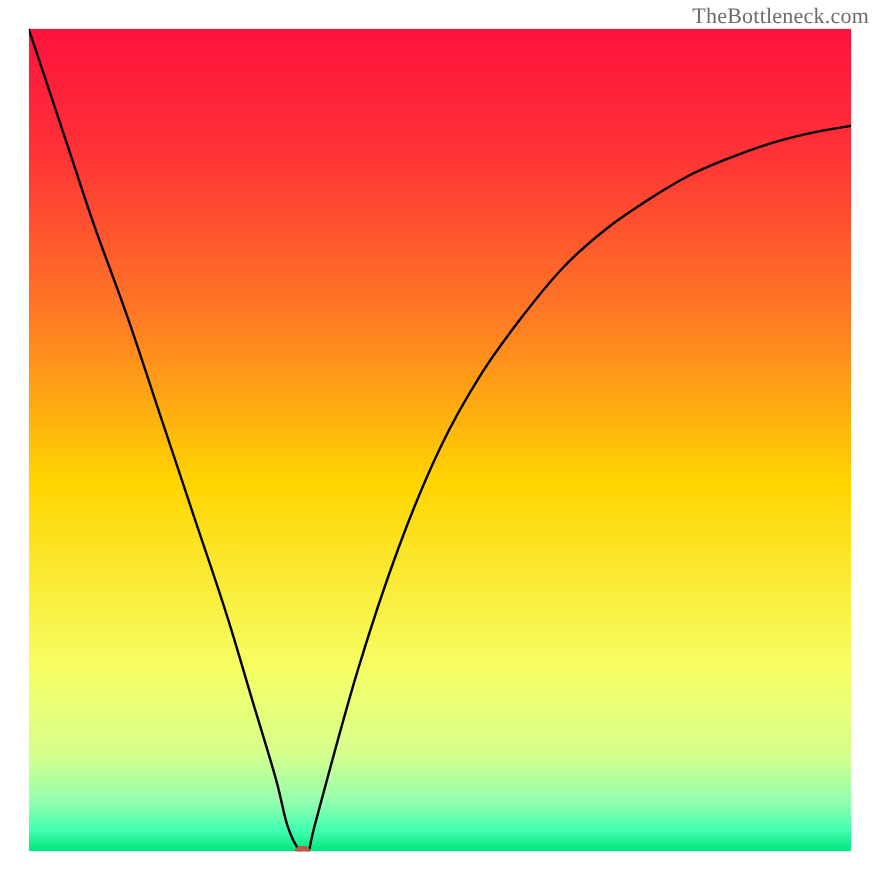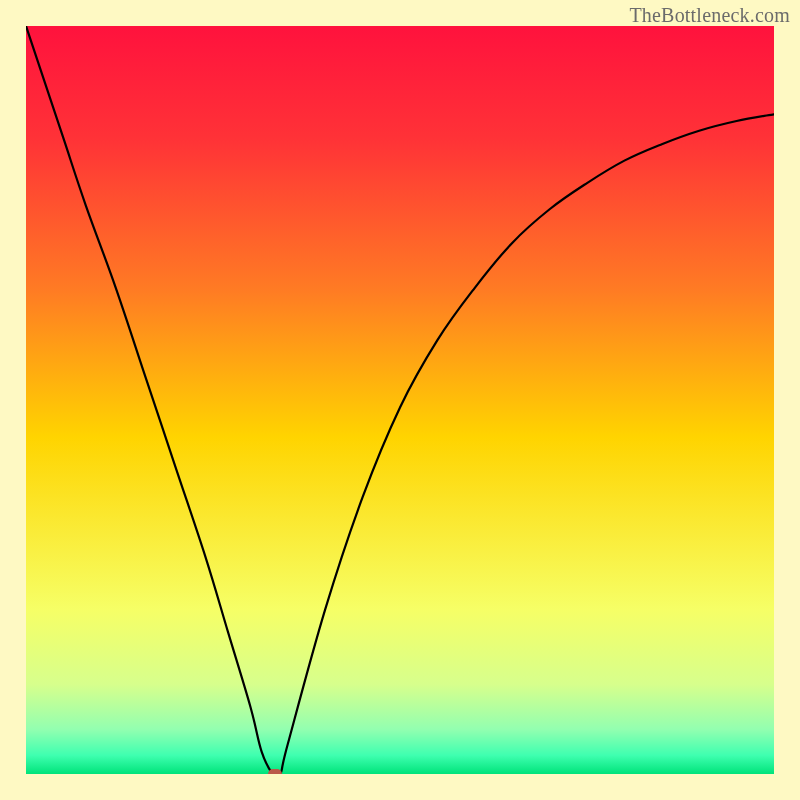--- a/index.html
+++ b/index.html
@@ -10,21 +10,21 @@
     background: #000;
     overflow: hidden;
     font-family: Arial, Helvetica, sans-serif;
   }
   .frame {
     position: absolute;
     left: 0;
     top: 0;
     width: 800px;
     height: 800px;
-    background: #fef9c3;
+    background: #ffffff;
   }
   .plot-area {
     position: absolute;
     left: 26px;
     top: 26px;
     width: 748px;
     height: 748px;
     overflow: hidden;
   }
   .gradient-bg {

